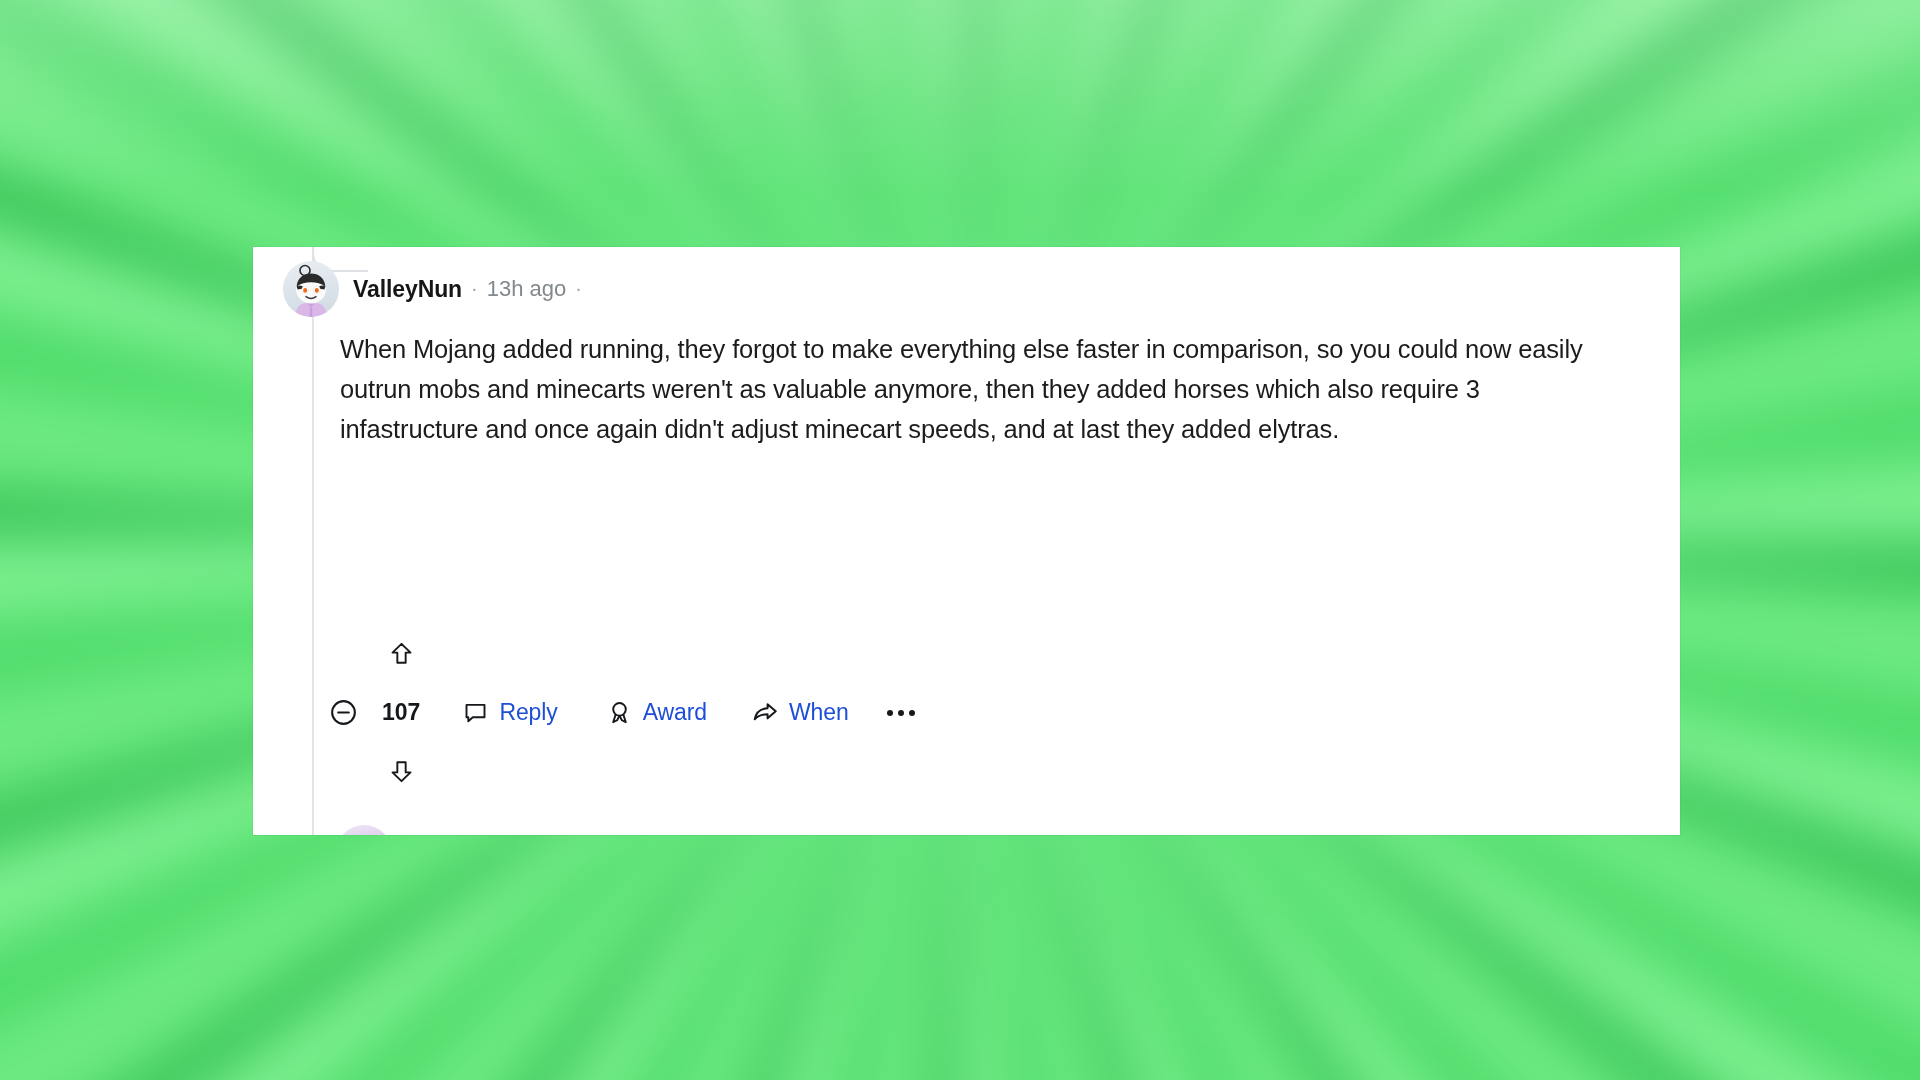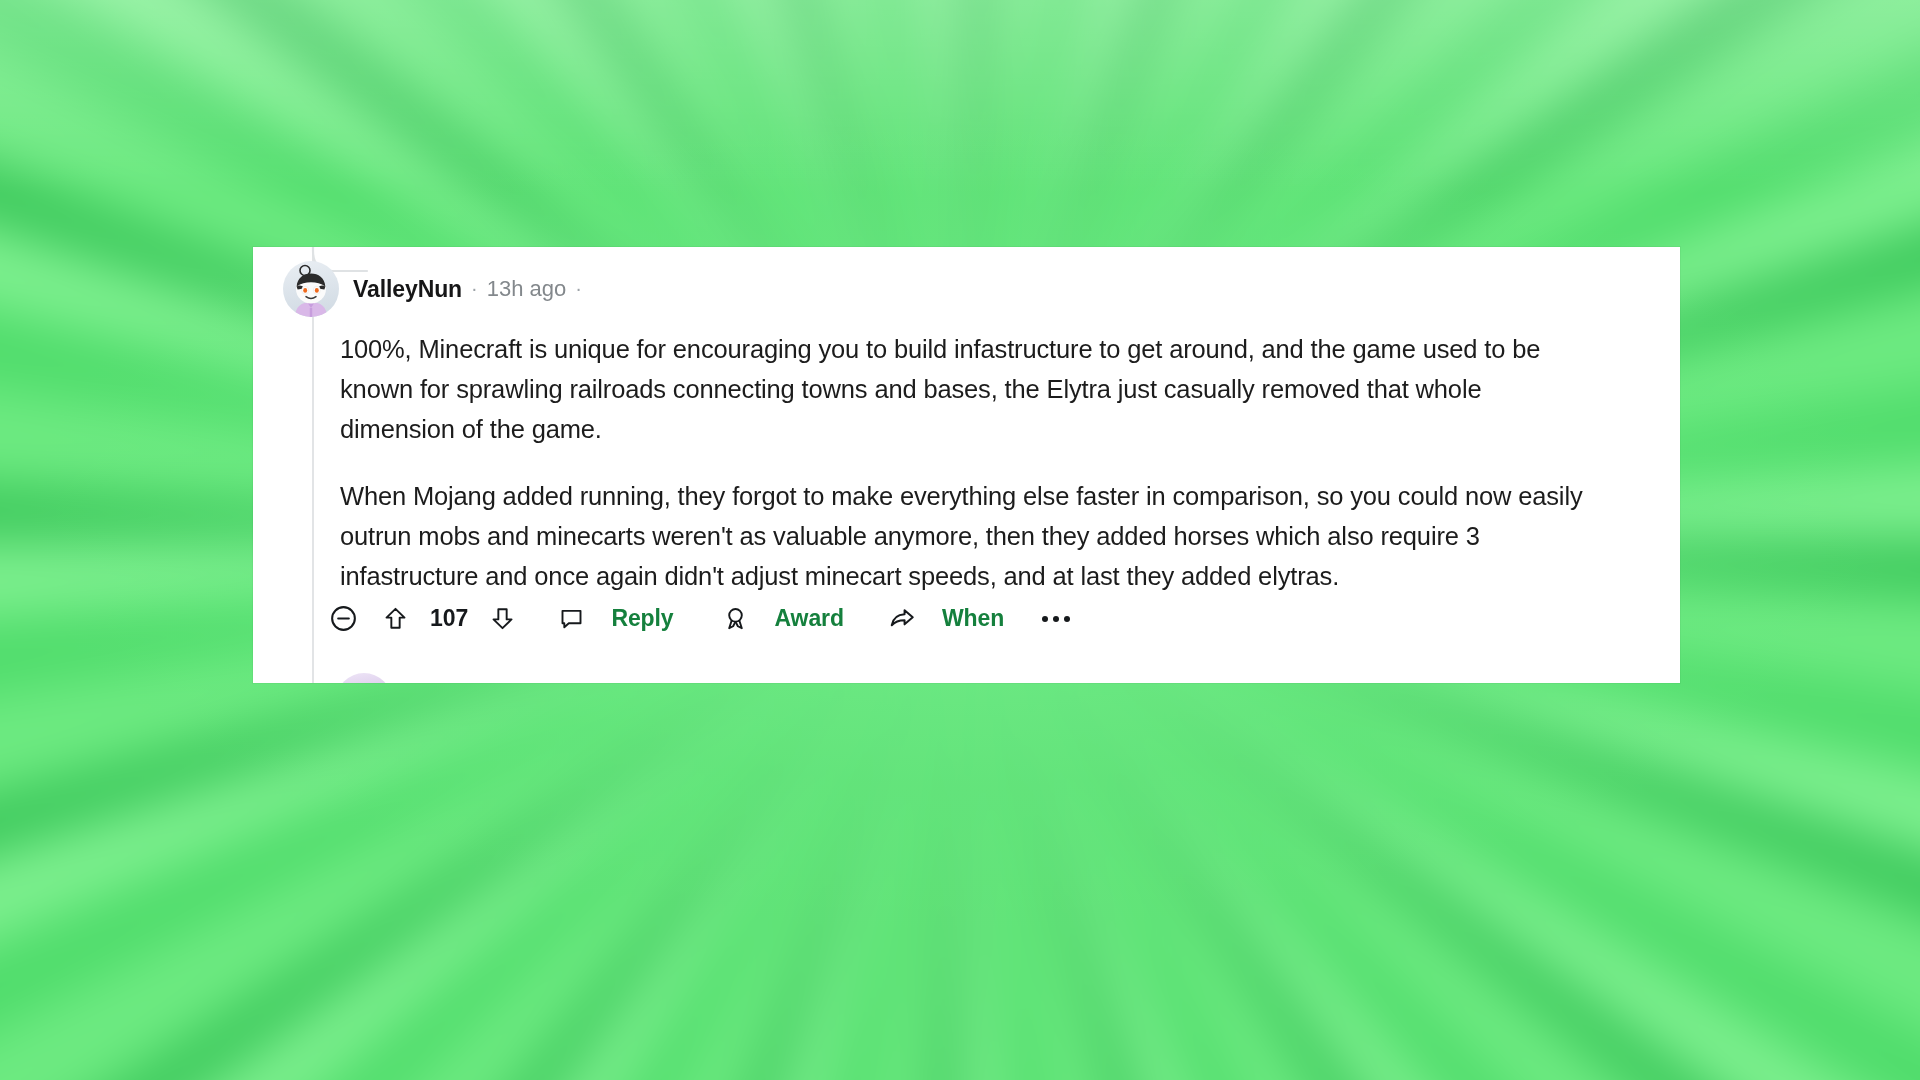--- a/index.html
+++ b/index.html
@@ -34,21 +34,21 @@
         rgba(150,255,170,0.38) 0%,
         rgba(120,245,150,0.10) 45%,
         rgba(0,0,0,0.0) 70%),
       linear-gradient(to bottom, rgba(255,255,255,0.22) 0%, rgba(255,255,255,0) 18%);
   }
 
   
   #comment-card {
     position:absolute;
     left:253px; top:247px;
-    width:1427px; height:436px;
+    width:1427px; height:588px;
     background:#ffffff;
     overflow:hidden;
     box-shadow:0 0 0 1px rgba(0,0,0,0.035);
   }
 
   
   .thread-line {
     position:absolute;
     left:59px; top:0; width:2px; height:100%;
     background:#e2e4e6;
@@ -96,32 +96,32 @@
   }
   .c-body p:last-child { margin-bottom:0; }
 
   
   .c-actions {
     position:absolute;
     left:76px; bottom:50px;
     display:flex; align-items:center;
   }
   .act {
-    display:flex; align-items:center; gap:26px;
-    color:#15803d;
-    font-size:23px; font-weight:700;
+    display:flex; align-items:center; gap:10px;
+    color:#1d4ed8;
+    font-size:23px; font-weight:400;
     letter-spacing:-0.1px;
   }
   .act .lbl { line-height:1; }
   .sp-1 { width:24px; }
   .sp-2 { width:42px; }
   .sp-3 { width:48px; }
   .sp-4 { width:44px; }
   .sp-5 { width:38px; }
-  .vote-group { display:flex; align-items:center; gap:21px; }
+  .vote-group { display:flex; align-items:center; gap:32px;flex-direction:column; }
   .score { font-size:23px; font-weight:700; color:#16191c; }
   .dots-btn {
     display:flex; align-items:center; gap:5px;
   }
   .dots-btn i {
     width:6px; height:6px; border-radius:50%;
     background:#16191c; display:block;
   }
 
   
@@ -184,21 +184,20 @@
     <div class="meta-line">
       <span class="username">ValleyNun</span>
       <span class="dot">·</span>
       <span class="timestamp">13h ago</span>
       <span class="dot">·</span>
     </div>
 
   </div>
 
   <div class="c-body">
-    <p>100%, Minecraft is unique for encouraging you to build infastructure to get around, and the game used to be known for sprawling railroads connecting towns and bases, the Elytra just casually removed that whole dimension of the game.</p>
     <p>When Mojang added running, they forgot to make everything else faster in comparison, so you could now easily outrun mobs and minecarts weren't as valuable anymore, then they added horses which also require 3 infastructure and once again didn't adjust minecart speeds, and at last they added elytras.</p>
   </div>
 
   <div class="c-actions">
 
     <div class="act">
       <svg width="29" height="29" viewBox="0 0 24 24">
         <circle cx="12" cy="12" r="9.4" fill="none" stroke="#16191c" stroke-width="1.7"></circle>
         <path d="M7.6 12 H16.4" stroke="#16191c" stroke-width="1.7" stroke-linecap="round"></path>
       </svg>

